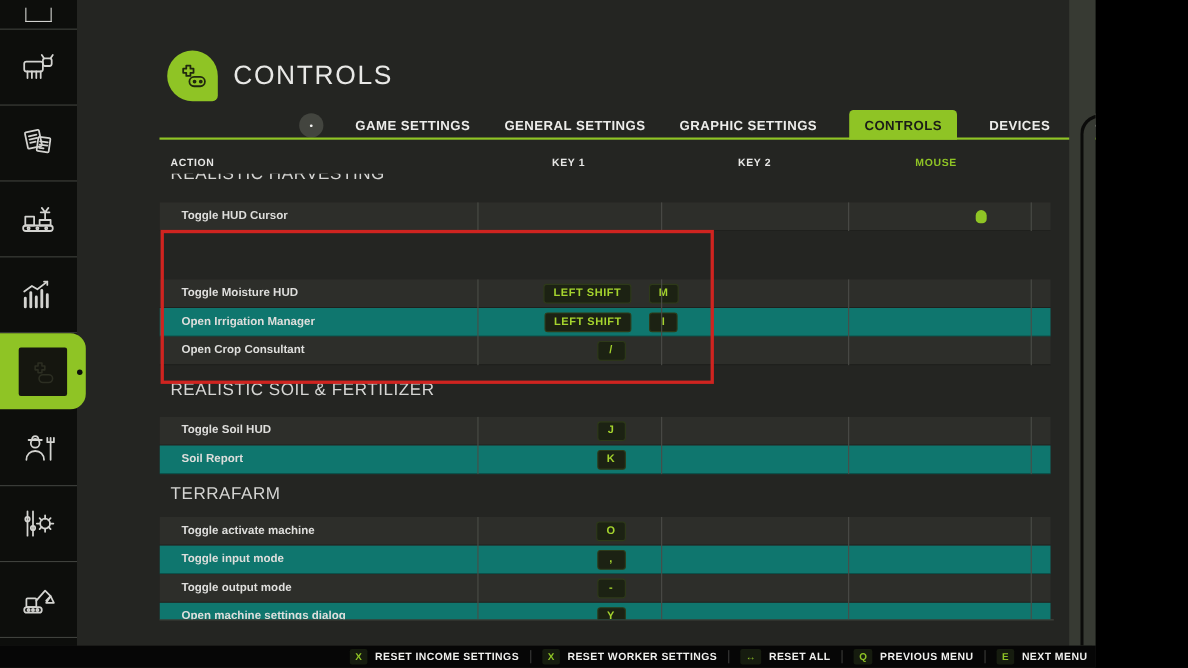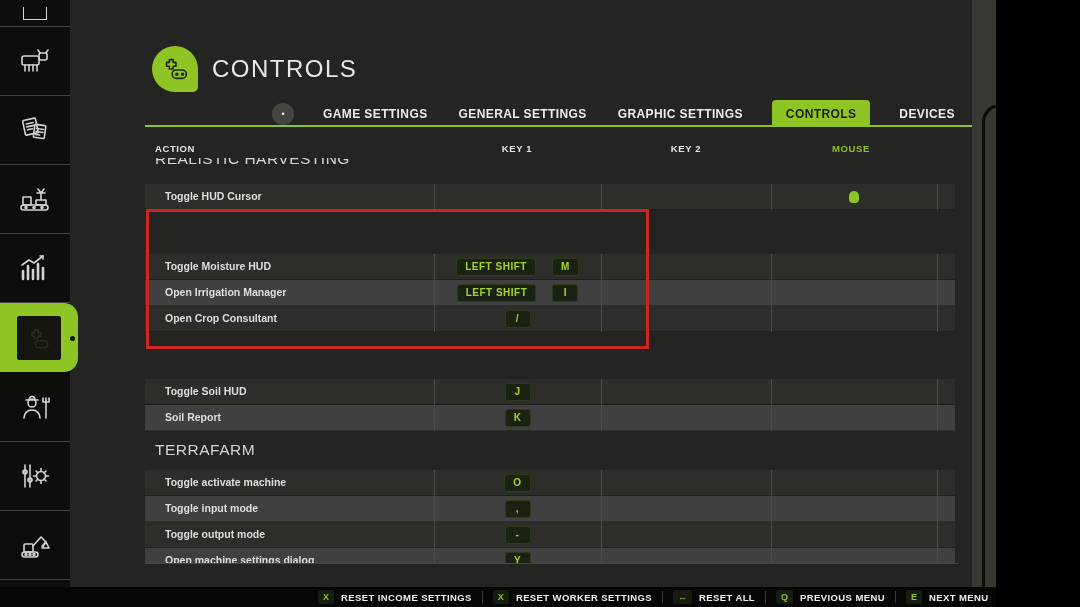--- a/index.html
+++ b/index.html
@@ -33,23 +33,23 @@
   .thead.h-action{left:155px;}
   .thead.h-key1{left:372px;width:290px;text-align:center;}
   .thead.h-key2{left:541px;width:290px;text-align:center;}
   .thead.h-mouse{left:706px;width:290px;text-align:center;color:#8fc425;}
   
   .controls-list{position:absolute;left:145px;top:158px;width:813px;height:405px;overflow:hidden;border-bottom:1px solid #45463f;box-sizing:content-box;z-index:1;}
   .section-title{position:absolute;left:10px;height:26px;line-height:26px;font-size:15.5px;letter-spacing:.5px;color:#d5d5d3;white-space:nowrap;}
   .group{position:absolute;left:0;width:810px;}
   .row{position:relative;height:26px;box-sizing:border-box;border-bottom:1px solid rgba(0,0,0,.3);}
   .row.even{background:#2d2e2a;}
-  .row.odd{background:#404040;}
+  .row.odd{background:#0f766e;}
   .action{position:absolute;left:20px;top:0;line-height:25px;font-size:10.5px;font-weight:bold;color:#dededc;}
-  .keycell{position:absolute;top:0;height:26px;display:flex;align-items:center;justify-content:center;gap:16px;}
+  .keycell{position:absolute;top:0;height:26px;display:flex;align-items:center;justify-content:center;gap:16px;padding-left:38px;}
   .keycell.c1{left:289px;width:167px;}
   .keycell.c2{left:456px;width:170px;}
   .keycell.c3{left:626px;width:166px;}
   .kbd{background:#1c2213;border:1px solid #2e3a19;border-radius:3px;color:#a5d42e;font-size:10px;font-weight:bold;letter-spacing:.5px;padding:2px 8px;line-height:12px;min-width:8px;text-align:center;}
   .vline{position:absolute;top:0;bottom:0;width:1px;background:#4b4c47;}
   .mouse-ico{width:10px;height:12px;background:#8fc425;border-radius:5px 5px 4px 4px;display:inline-block;}
   
   .highlight-box{position:absolute;left:146px;top:209px;width:497px;height:134px;border:3px solid #cf2420;z-index:6;pointer-events:none;}
   
   .footer-bar{position:absolute;left:0;bottom:0;width:1080px;height:20px;background:#060606;display:flex;align-items:center;justify-content:flex-end;gap:10px;padding-right:8px;box-sizing:border-box;z-index:7;}
@@ -222,20 +222,21 @@
             <span class="kbd">/</span>
           </span>
           <span class="keycell c2"></span>
           <span class="keycell c3"></span>
         </div>
         <i class="vline" style="left: 289px;"></i>
         <i class="vline" style="left: 456px;"></i>
         <i class="vline" style="left: 626px;"></i>
         <i class="vline" style="left: 792px;"></i>
       </div>
+      <div class="section-title" style="top: 184px;">REALISTIC SOIL &amp; FERTILIZER</div>
       <div class="group" style="top: 221px; height: 52px;">
         <div class="row even">
           <span class="action">Toggle Soil HUD</span>
           <span class="keycell c1">
             <span class="kbd">J</span>
           </span>
           <span class="keycell c2"></span>
           <span class="keycell c3"></span>
         </div>
         <div class="row odd">

